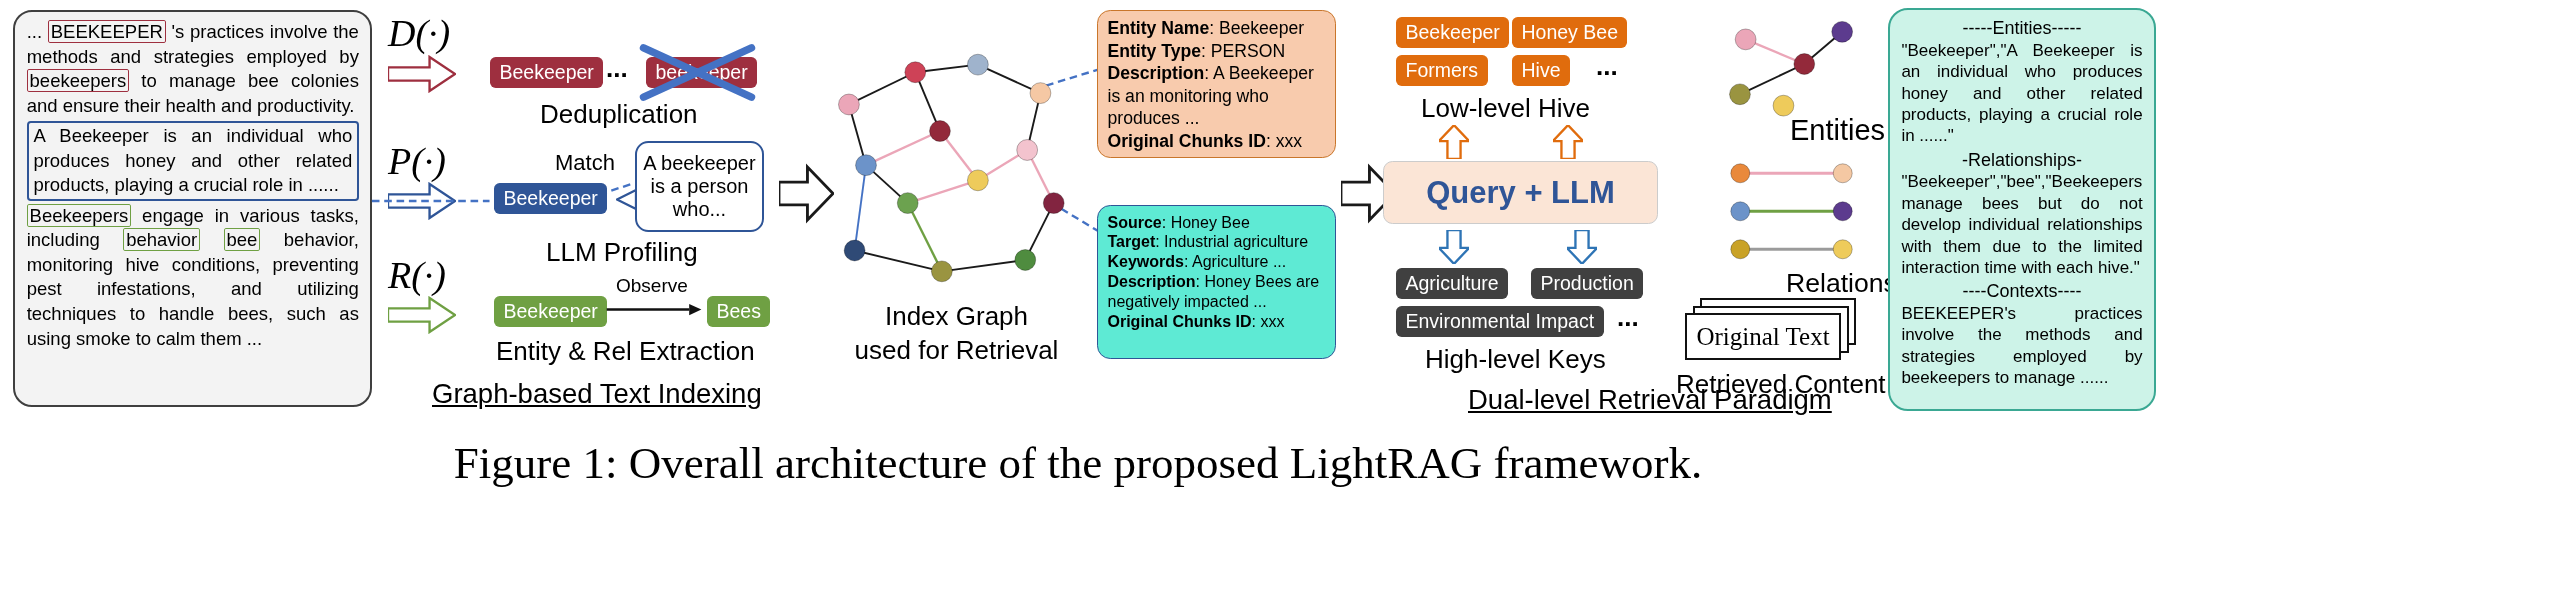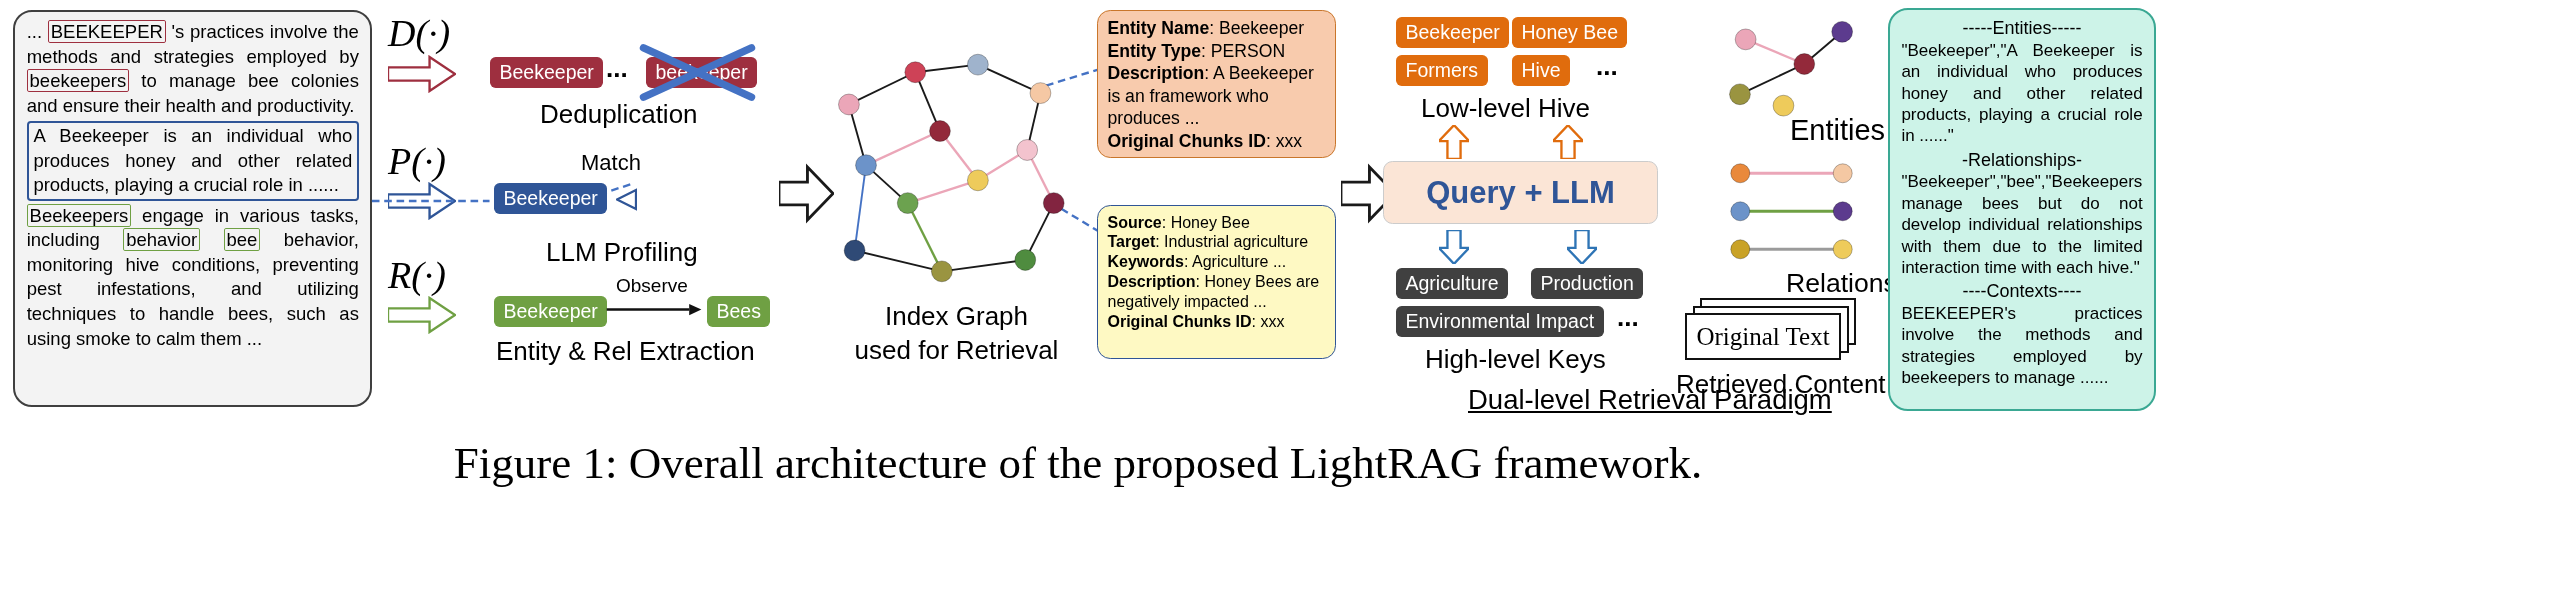--- a/index.html
+++ b/index.html
@@ -35,21 +35,21 @@
   .lbl-u{position:absolute;font-size:27.5px;text-decoration:underline;}
 
   
   #profile-bubble{left:635px;top:141px;width:129px;height:91px;background:#fff;border:2.8px solid #2F5597;
     border-radius:13.3px;display:flex;align-items:center;justify-content:center;text-align:center;
     font-size:20px;padding:3.8px;box-sizing:border-box;}
 
   
   #entity-card{left:1097px;top:9.5px;width:239px;height:148px;background:#F8CBAD;border:1.9px solid #C9762B;
     border-radius:13.3px;padding:6.6px 9.5px;box-sizing:border-box;font-size:17.6px;line-height:1.28;}
-  #relation-card{left:1097px;top:205px;width:239px;height:154px;background:#fef9c3;border:1.9px solid #2F5597;
+  #relation-card{left:1097px;top:205px;width:239px;height:154px;background:#5eead4;border:1.9px solid #2F5597;
     border-radius:13.3px;padding:6.6px 9.5px;box-sizing:border-box;font-size:16px;line-height:1.24;}
   .card-row{margin:0;}
 
   
   #query-box{left:1383px;top:161px;width:275px;height:63px;background:#FBE5D6;border:1.9px solid #cccccc;
     border-radius:9.5px;display:flex;align-items:center;justify-content:center;
     font-size:31px;font-weight:bold;color:#2F5597;box-sizing:border-box;}
 
   
   .paper{position:absolute;width:156px;height:47px;background:#fff;border:2.4px solid #111;box-sizing:border-box;}
@@ -100,36 +100,38 @@
   <svg class="abs" style="left:636px;top:42px;" width="123" height="61" viewBox="0 0 130 64">
     <line x1="8" y1="6" x2="122" y2="58" stroke="#4472C4" stroke-width="8" stroke-linecap="round"></line>
     <line x1="122" y1="6" x2="8" y2="58" stroke="#4472C4" stroke-width="8" stroke-linecap="round"></line>
   </svg>
   <div class="lbl" style="left:540px;top:99px;">Deduplication</div>
 
   <svg class="abs" style="left:370px;top:142px;" width="277" height="81" viewBox="0 0 292 85">
     <line x1="2" y1="62" x2="126" y2="62" stroke="#4472C4" stroke-width="2.5" stroke-dasharray="8 5"></line>
     <line x1="242" y1="55" x2="276" y2="44" stroke="#4472C4" stroke-width="2.5" stroke-dasharray="8 5"></line>
   </svg>
-  <div class="lbl-sm" style="left:581px;top:150px;font-size:22px;">Match</div>
+  <div class="lbl-sm" style="left:555px;top:150px;font-size:22px;">Match</div>
   <div class="chip chip-blue" style="left:494px;top:183px;">Beekeeper</div>
   <svg class="abs" style="left:616px;top:188px;" width="21" height="23" viewBox="0 0 22 24">
     <polygon points="21,2 1,12 21,22" fill="#fff" stroke="#2F5597" stroke-width="2.5"></polygon>
   </svg>
+  <div id="profile-bubble" class="abs">A beekeeper is a person who...</div>
   <div class="lbl" style="left:546px;top:237px;">LLM Profiling</div>
 
   <div class="chip chip-green" style="left:494px;top:296px;">Beekeeper</div>
   <div class="lbl-sm" style="left:616px;top:275px;font-size:19px;">Observe</div>
   <svg class="abs" style="left:606px;top:302px;" width="97" height="15" viewBox="0 0 102 16">
     <line x1="0" y1="8" x2="88" y2="8" stroke="#111" stroke-width="2.5"></line>
     <polygon points="88,2 101,8 88,14" fill="#111"></polygon>
   </svg>
   <div class="chip chip-green" style="left:707px;top:296px;">Bees</div>
   <div class="lbl" style="left:496px;top:336px;">Entity &amp; Rel Extraction</div>
 
+  <div class="lbl-u" style="left:432px;top:378px;">Graph-based Text Indexing</div>
 
   <svg class="abs" style="left:779px;top:163px;" width="55" height="61" viewBox="0 0 58 64">
     <polygon points="0,20 30,20 30,4 57,32 30,60 30,44 0,44" fill="#fff" stroke="#1a1a1a" stroke-width="3"></polygon>
   </svg>
 
   <svg class="abs" style="left:828px;top:40px;" width="277" height="256" viewBox="0 0 292 270">
     <line x1="22" y1="68" x2="92" y2="34" stroke="#1a1a1a" stroke-width="2"></line>
     <line x1="92" y1="34" x2="158" y2="26" stroke="#1a1a1a" stroke-width="2"></line>
     <line x1="158" y1="26" x2="224" y2="56" stroke="#1a1a1a" stroke-width="2"></line>
     <line x1="22" y1="68" x2="40" y2="132" stroke="#1a1a1a" stroke-width="2"></line>
@@ -163,21 +165,21 @@
     <circle cx="208" cy="232" r="11" fill="#4F8C3F" stroke="rgba(0,0,0,.3)"></circle>
   </svg>
   <div id="graph-label" class="abs">
     <div>Index Graph</div>
     <div>used for Retrieval</div>
   </div>
 
   <div id="entity-card" class="abs">
     <div class="card-row"><b>Entity Name</b><span>:  Beekeeper</span></div>
     <div class="card-row"><b>Entity Type</b><span>:  PERSON</span></div>
-    <div class="card-row"><b>Description</b><span>: A Beekeeper is an framework who produces ...</span></div>
+    <div class="card-row"><b>Description</b><span>: A Beekeeper is an monitoring who produces ...</span></div>
     <div class="card-row"><b>Original Chunks ID</b><span>: xxx</span></div>
   </div>
 
   <div id="relation-card" class="abs">
     <div class="card-row"><b>Source</b><span>: Honey Bee</span></div>
     <div class="card-row"><b>Target</b><span>: Industrial agriculture</span></div>
     <div class="card-row"><b>Keywords</b><span>: Agriculture ...</span></div>
     <div class="card-row"><b>Description</b><span>: Honey Bees are negatively impacted ...</span></div>
     <div class="card-row"><b>Original Chunks ID</b><span>: xxx</span></div>
   </div>

